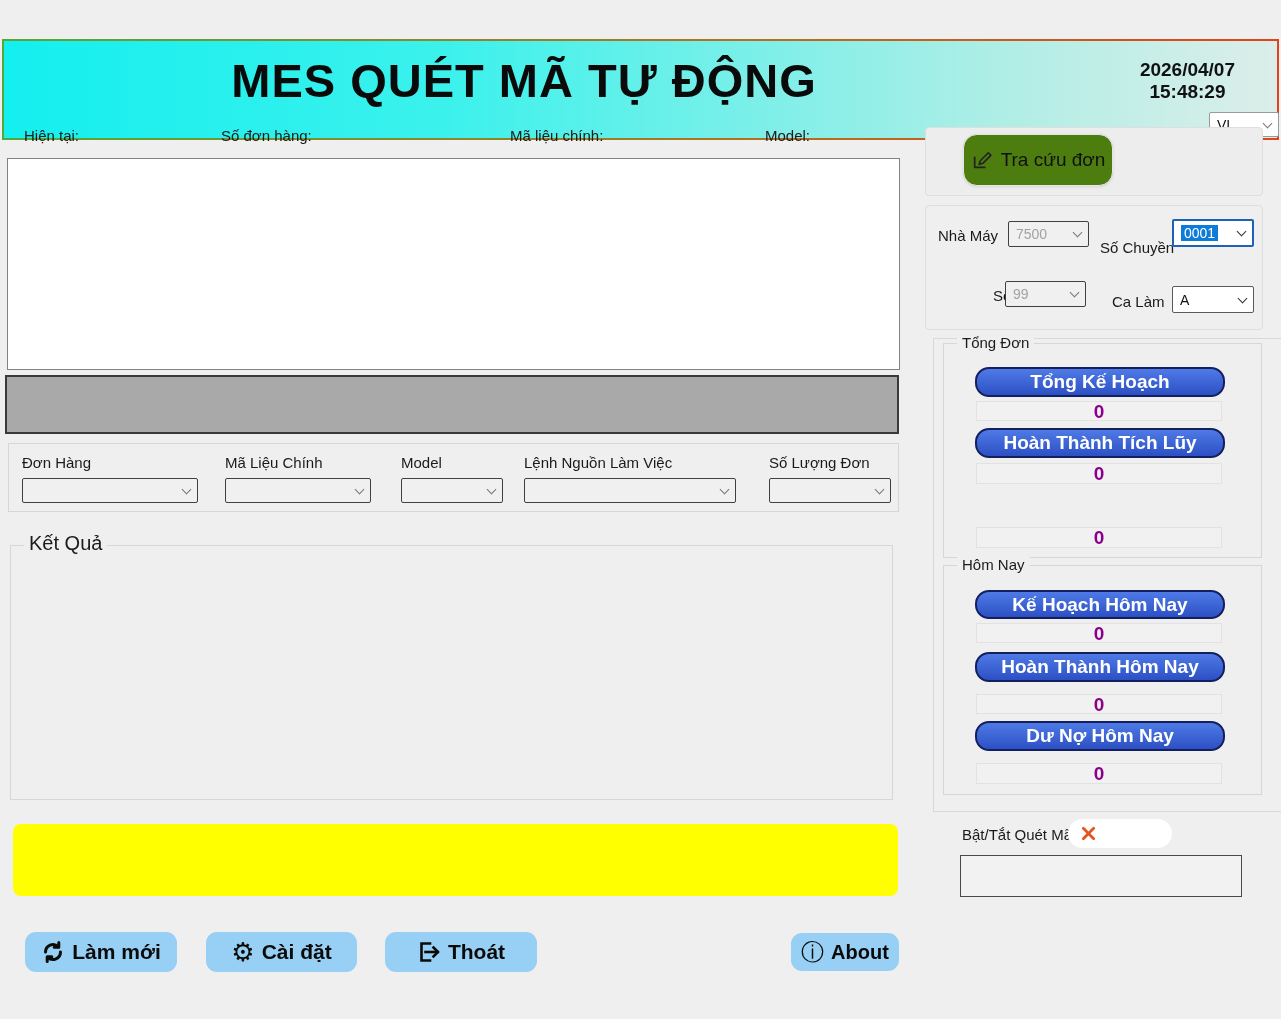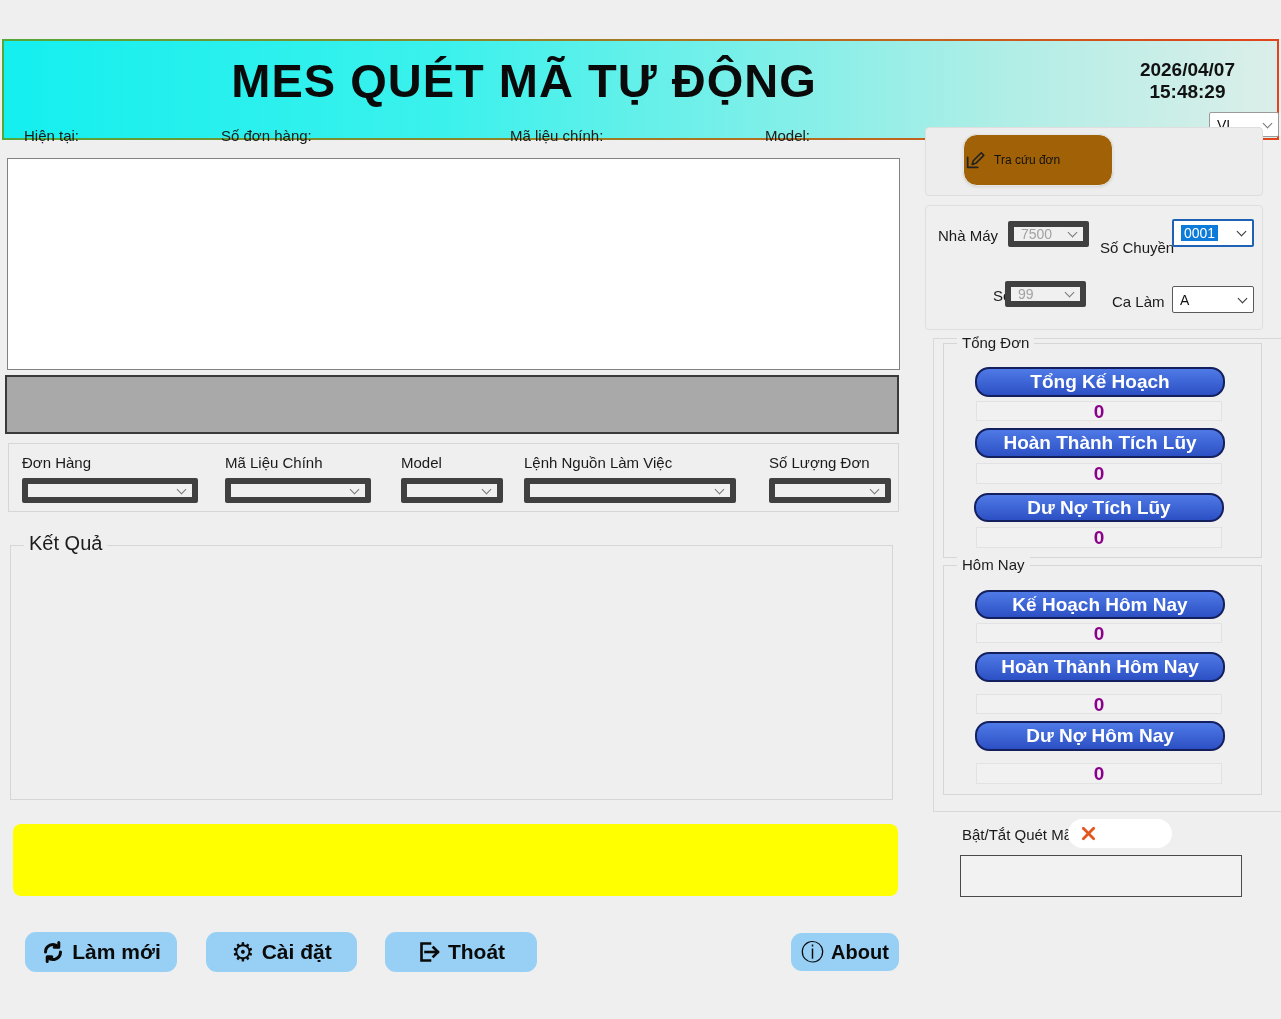--- a/index.html
+++ b/index.html
@@ -31,39 +31,39 @@
 
   .groupbox{ border:1px solid #d6d6d6; }
   .gb-label{ position:absolute; top:-10px; left:13px; background:#efefef; padding:0 5px;
     font-size:15px; color:#1c1c1c; white-space:nowrap; }
   .gb-label.big{ font-size:20px; top:-14px; }
 
   .filter-field{ position:absolute; top:0; height:69px; }
   .filter-field .flabel{ position:absolute; top:10px; left:0; right:0; text-align:left;
     font-size:15px; color:#1a1a1a; white-space:nowrap; }
   .combo{ display:flex; align-items:center; justify-content:space-between; padding:0 7px;
-    background:#f5f5f5; border:6px solid #404040; border-radius:2px; font-size:14px; }
+    background:#f5f5f5; border:1px solid #404040; border-radius:2px; font-size:14px; }
   .combo.disabled{ color:#a2a2a2; background:#f0f0f0; }
   .filter-field .combo{ position:absolute; top:34px; left:0; right:0; height:25px; }
 
   .yellow-bar{ left:13px; top:824px; width:885px; height:72px; background:#ffff00; border-radius:8px; }
 
   .action-btn{ background:#97d0f4; border:none; border-radius:11px; height:40px;
     display:flex; align-items:center; justify-content:center; gap:7px;
     font-family:"Liberation Sans",sans-serif; font-size:21px; font-weight:bold; color:#0a0a0a; cursor:pointer; }
   .action-btn svg{ flex:none; }
   .gear-glyph{ font-size:26px; font-weight:normal; line-height:1; }
   .info-glyph{ font-size:23px; font-weight:normal; line-height:1; }
 
   
   .panel{ background:#ededed; border:1px solid #dedede; border-radius:4px; }
-  .lookup-btn{ left:963px; top:134px; width:150px; height:52px; background:#a16207;
+  .lookup-btn{ left:963px; top:134px; width:150px; height:52px; background:#4d7c0f;
     border:1px solid #e6e6e6; border-radius:14px; box-shadow:0 1px 3px rgba(0,0,0,.10);
-    display:flex; align-items:center; gap:8px;
-    font-size:12px; color:#111; cursor:pointer; }
+    display:flex; align-items:center; justify-content:center; gap:8px;
+    font-size:19px; color:#111; cursor:pointer; }
 
   .side-outline{ left:933px; top:338px; width:349px; height:474px; border:1px solid #d8d8d8; }
 
   .blue-btn{ background:linear-gradient(#4f7ae6,#2c50c4); border:2px solid #141f5e; border-radius:14px;
     color:#fff; font-weight:bold; font-size:19px; display:flex; align-items:center; justify-content:center;
     cursor:pointer; white-space:nowrap; }
   .val-box{ background:#f1f1f1; border:1px solid #e2e2e2; color:#8b008b; font-weight:bold;
     font-size:19px; text-align:center; line-height:20px; }
 
   .toggle-pill{ left:1068px; top:819px; width:104px; height:29px; background:#fff; border-radius:15px;
@@ -214,21 +214,20 @@
 
   <div class="abs side-outline"></div>
 
   <div class="abs groupbox" style="left:943px; top:343px; width:319px; height:215px;">
     <div class="gb-label">Tổng Đơn</div>
   </div>
   <button class="abs blue-btn" style="left:975px; top:367px; width:250px; height:30px;">Tổng Kế Hoạch</button>
   <div class="abs val-box" style="left:976px; top:401px; width:246px; height:20px;">0</div>
   <button class="abs blue-btn" style="left:975px; top:428px; width:250px; height:30px;">Hoàn Thành Tích Lũy</button>
   <div class="abs val-box" style="left:976px; top:463px; width:246px; height:21px;">0</div>
-  <button class="abs blue-btn" style="left:974px; top:493px; width:250px; height:29px;">Dư Nợ Tích Lũy</button>
   <div class="abs val-box" style="left:976px; top:527px; width:246px; height:21px;">0</div>
 
   <div class="abs groupbox" style="left:943px; top:565px; width:319px; height:230px;">
     <div class="gb-label">Hôm Nay</div>
   </div>
   <button class="abs blue-btn" style="left:975px; top:590px; width:250px; height:29px;">Kế Hoạch Hôm Nay</button>
   <div class="abs val-box" style="left:976px; top:623px; width:246px; height:20px;">0</div>
   <button class="abs blue-btn" style="left:975px; top:652px; width:250px; height:30px;">Hoàn Thành Hôm Nay</button>
   <div class="abs val-box" style="left:976px; top:694px; width:246px; height:20px;">0</div>
   <button class="abs blue-btn" style="left:975px; top:721px; width:250px; height:30px;">Dư Nợ Hôm Nay</button>

